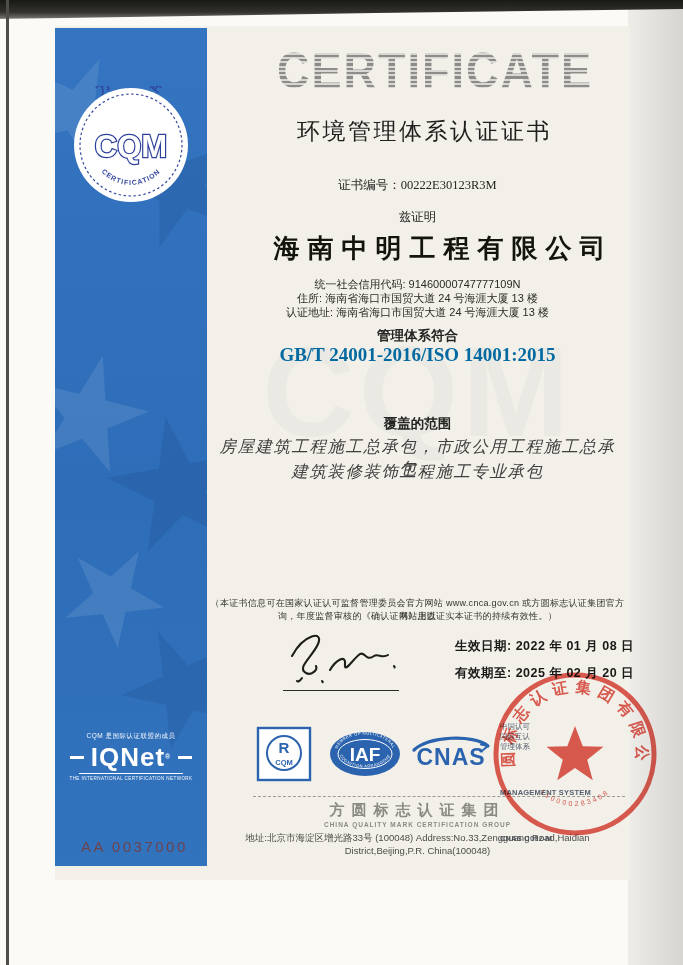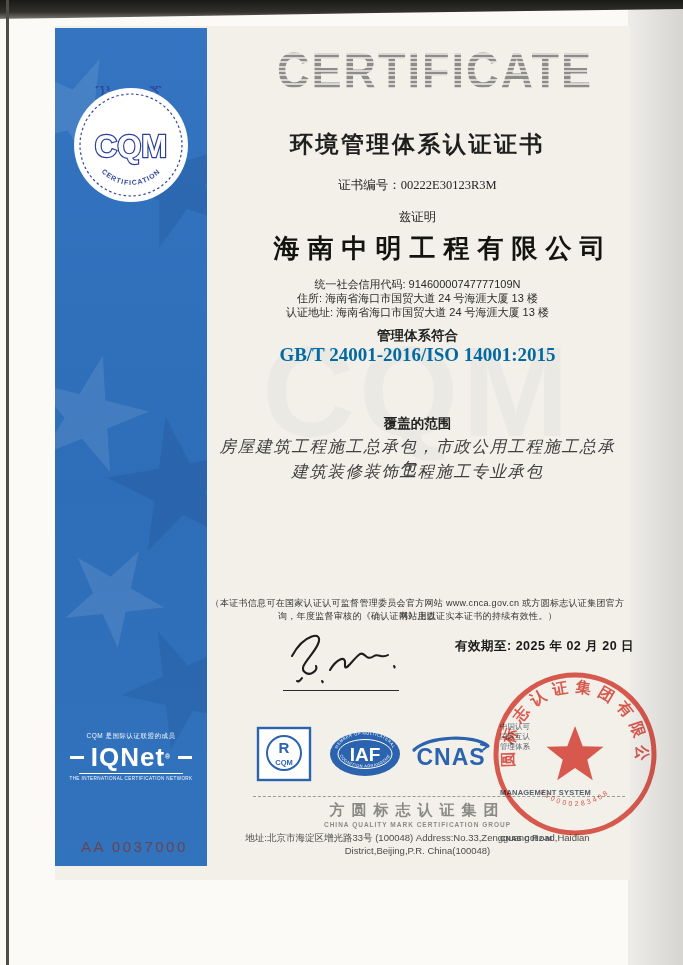--- a/index.html
+++ b/index.html
@@ -46,21 +46,21 @@
     color:#a7a5a2;font-family:"Liberation Sans",sans-serif;}
   @supports (-webkit-background-clip: text){
     .ghost{background:repeating-linear-gradient(180deg,#8d8c89 0 2px,#d9d7d3 2px 4px);
       -webkit-background-clip:text;background-clip:text;color:transparent;}
   }
   .watermark{position:absolute;left:207px;top:318px;width:421px;text-align:center;
     font-size:128px;font-weight:800;color:rgba(95,108,142,0.05);letter-spacing:4px;}
 
   
   .cline{position:absolute;left:207px;width:421px;text-align:center;color:#242422;}
-  .title{top:129px;font-size:23px;font-weight:700;letter-spacing:2.5px;color:#1f1f1d;}
+  .title{top:116px;font-size:23px;font-weight:400;letter-spacing:2.5px;color:#1f1f1d;margin-left:7px;}
   .certno{top:177px;font-size:12.5px;font-family:"Liberation Serif",serif;}
   .certify{top:209px;font-size:12.5px;font-family:"Liberation Serif",serif;}
   .company{top:231px;font-size:26px;letter-spacing:8px;font-weight:600;font-family:"Liberation Serif",serif;color:#14140f;padding-left:26px;}
   .codeline{font-size:11px;font-family:Liberation Sans, sans-serif;color:#2a2a26;}
   .code1{top:277px;} .code2{top:291px;} .code3{top:305px;}
   .conform{top:327px;font-size:13.5px;font-weight:700;}
   .standard{top:344px;font-size:19px;font-weight:700;font-family:"Liberation Serif",serif;color:#0369a1;}
   .scopehead{top:415px;font-size:13.5px;font-weight:700;}
   .scope{font-size:16.5px;font-style:italic;font-family:"Liberation Serif",serif;letter-spacing:1.5px;color:#404040;}
   .scope1{top:436px;} .scope2{top:461px;}
@@ -158,20 +158,21 @@
       <path d="M14,30 C26,8 46,4 40,18 C35,30 18,42 28,47 C33,50 40,44 38,40"></path>
       <path d="M24,52 C22,55 20,56 19,55"></path>
       <path d="M52,44 C58,34 68,28 67,38 C66,48 74,34 82,28 C87,25 88,36 96,30 C100,27 104,33 110,29"></path>
       <path d="M116,40 c0.5,0.5 1,1 0.5,1.5"></path>
       <path d="M44,55 c0.5,0.5 1,0.8 0.6,1.2"></path>
     </g>
   </svg>
   <div class="sig-line"></div>
 
   <div class="dates">
+    <div>生效日期: 2022 年 01 月 08 日</div>
     <div>有效期至: 2025 年 02 月 20 日</div>
   </div>
 
   <svg class="rcqm" viewBox="0 0 56 56">
     <rect x="2" y="2" width="52" height="52" fill="#ffffff" stroke="#2b63ae" stroke-width="2.4"></rect>
     <circle cx="28" cy="27" r="17" fill="none" stroke="#2b63ae" stroke-width="2"></circle>
     <text x="28" y="27" text-anchor="middle" font-size="15" font-weight="700" fill="#2b63ae">R</text>
     <text x="28" y="39" text-anchor="middle" font-size="7.5" font-weight="700" fill="#2b63ae">CQM</text>
   </svg>
 

